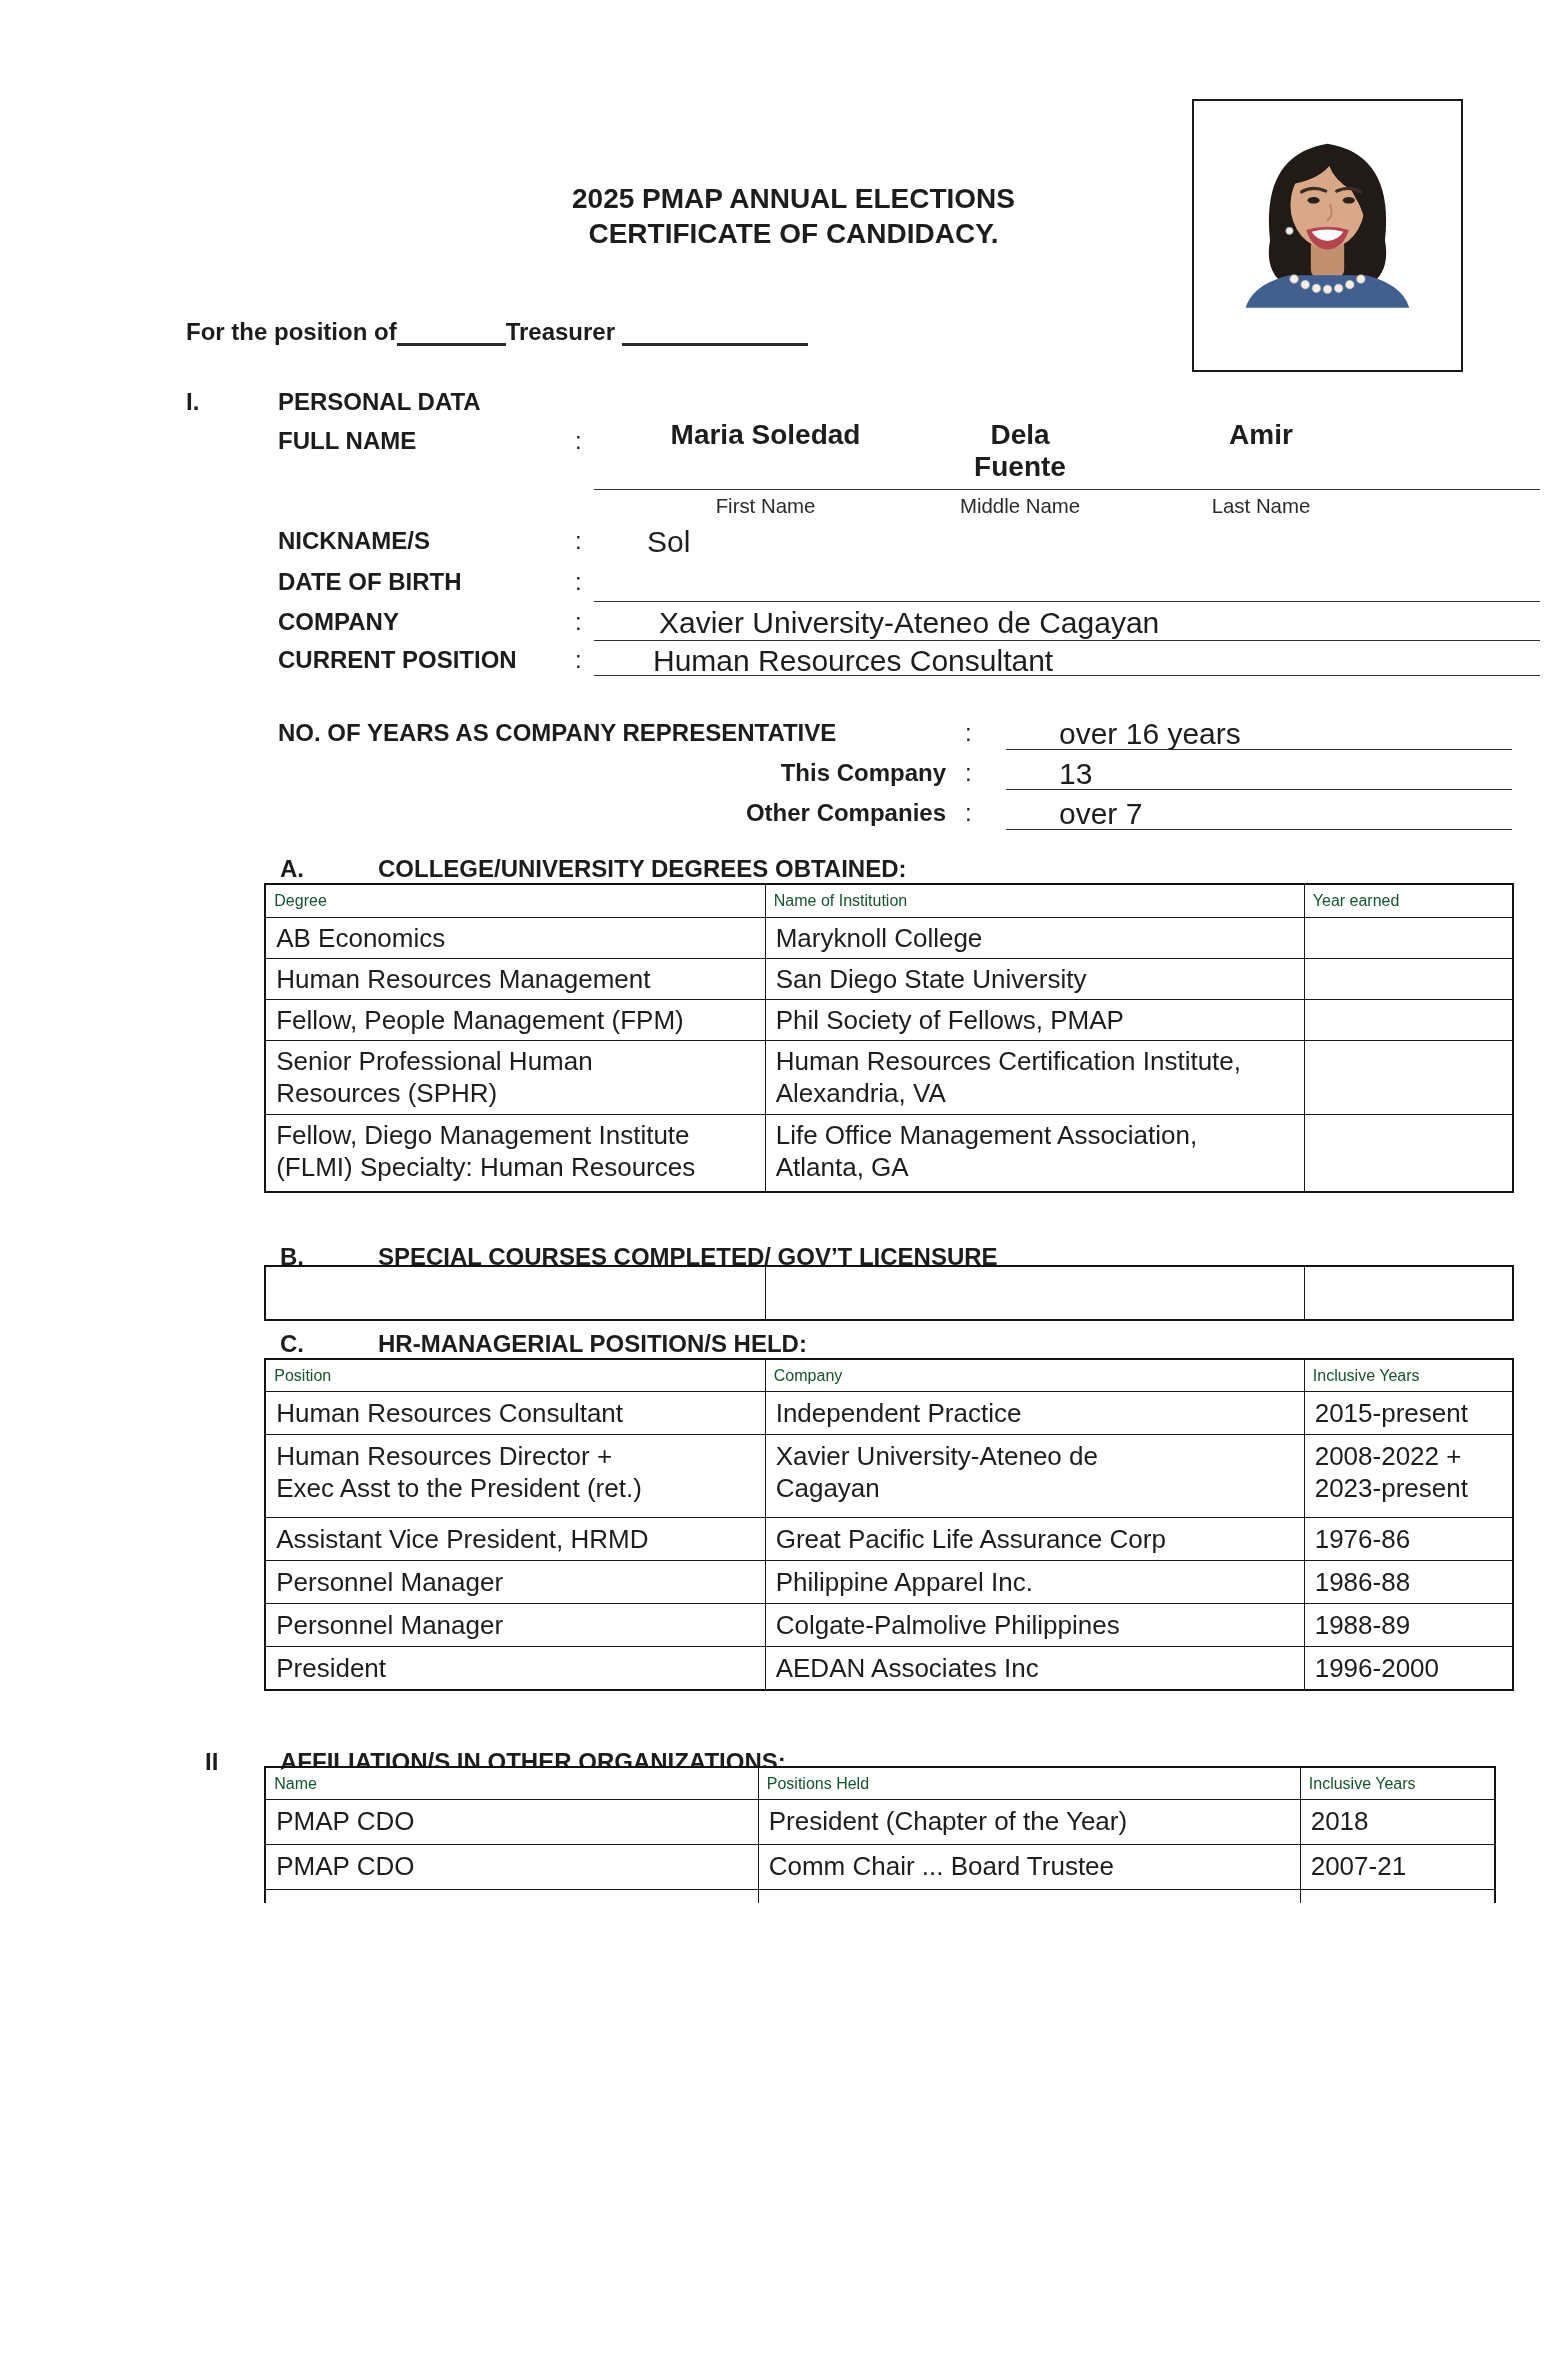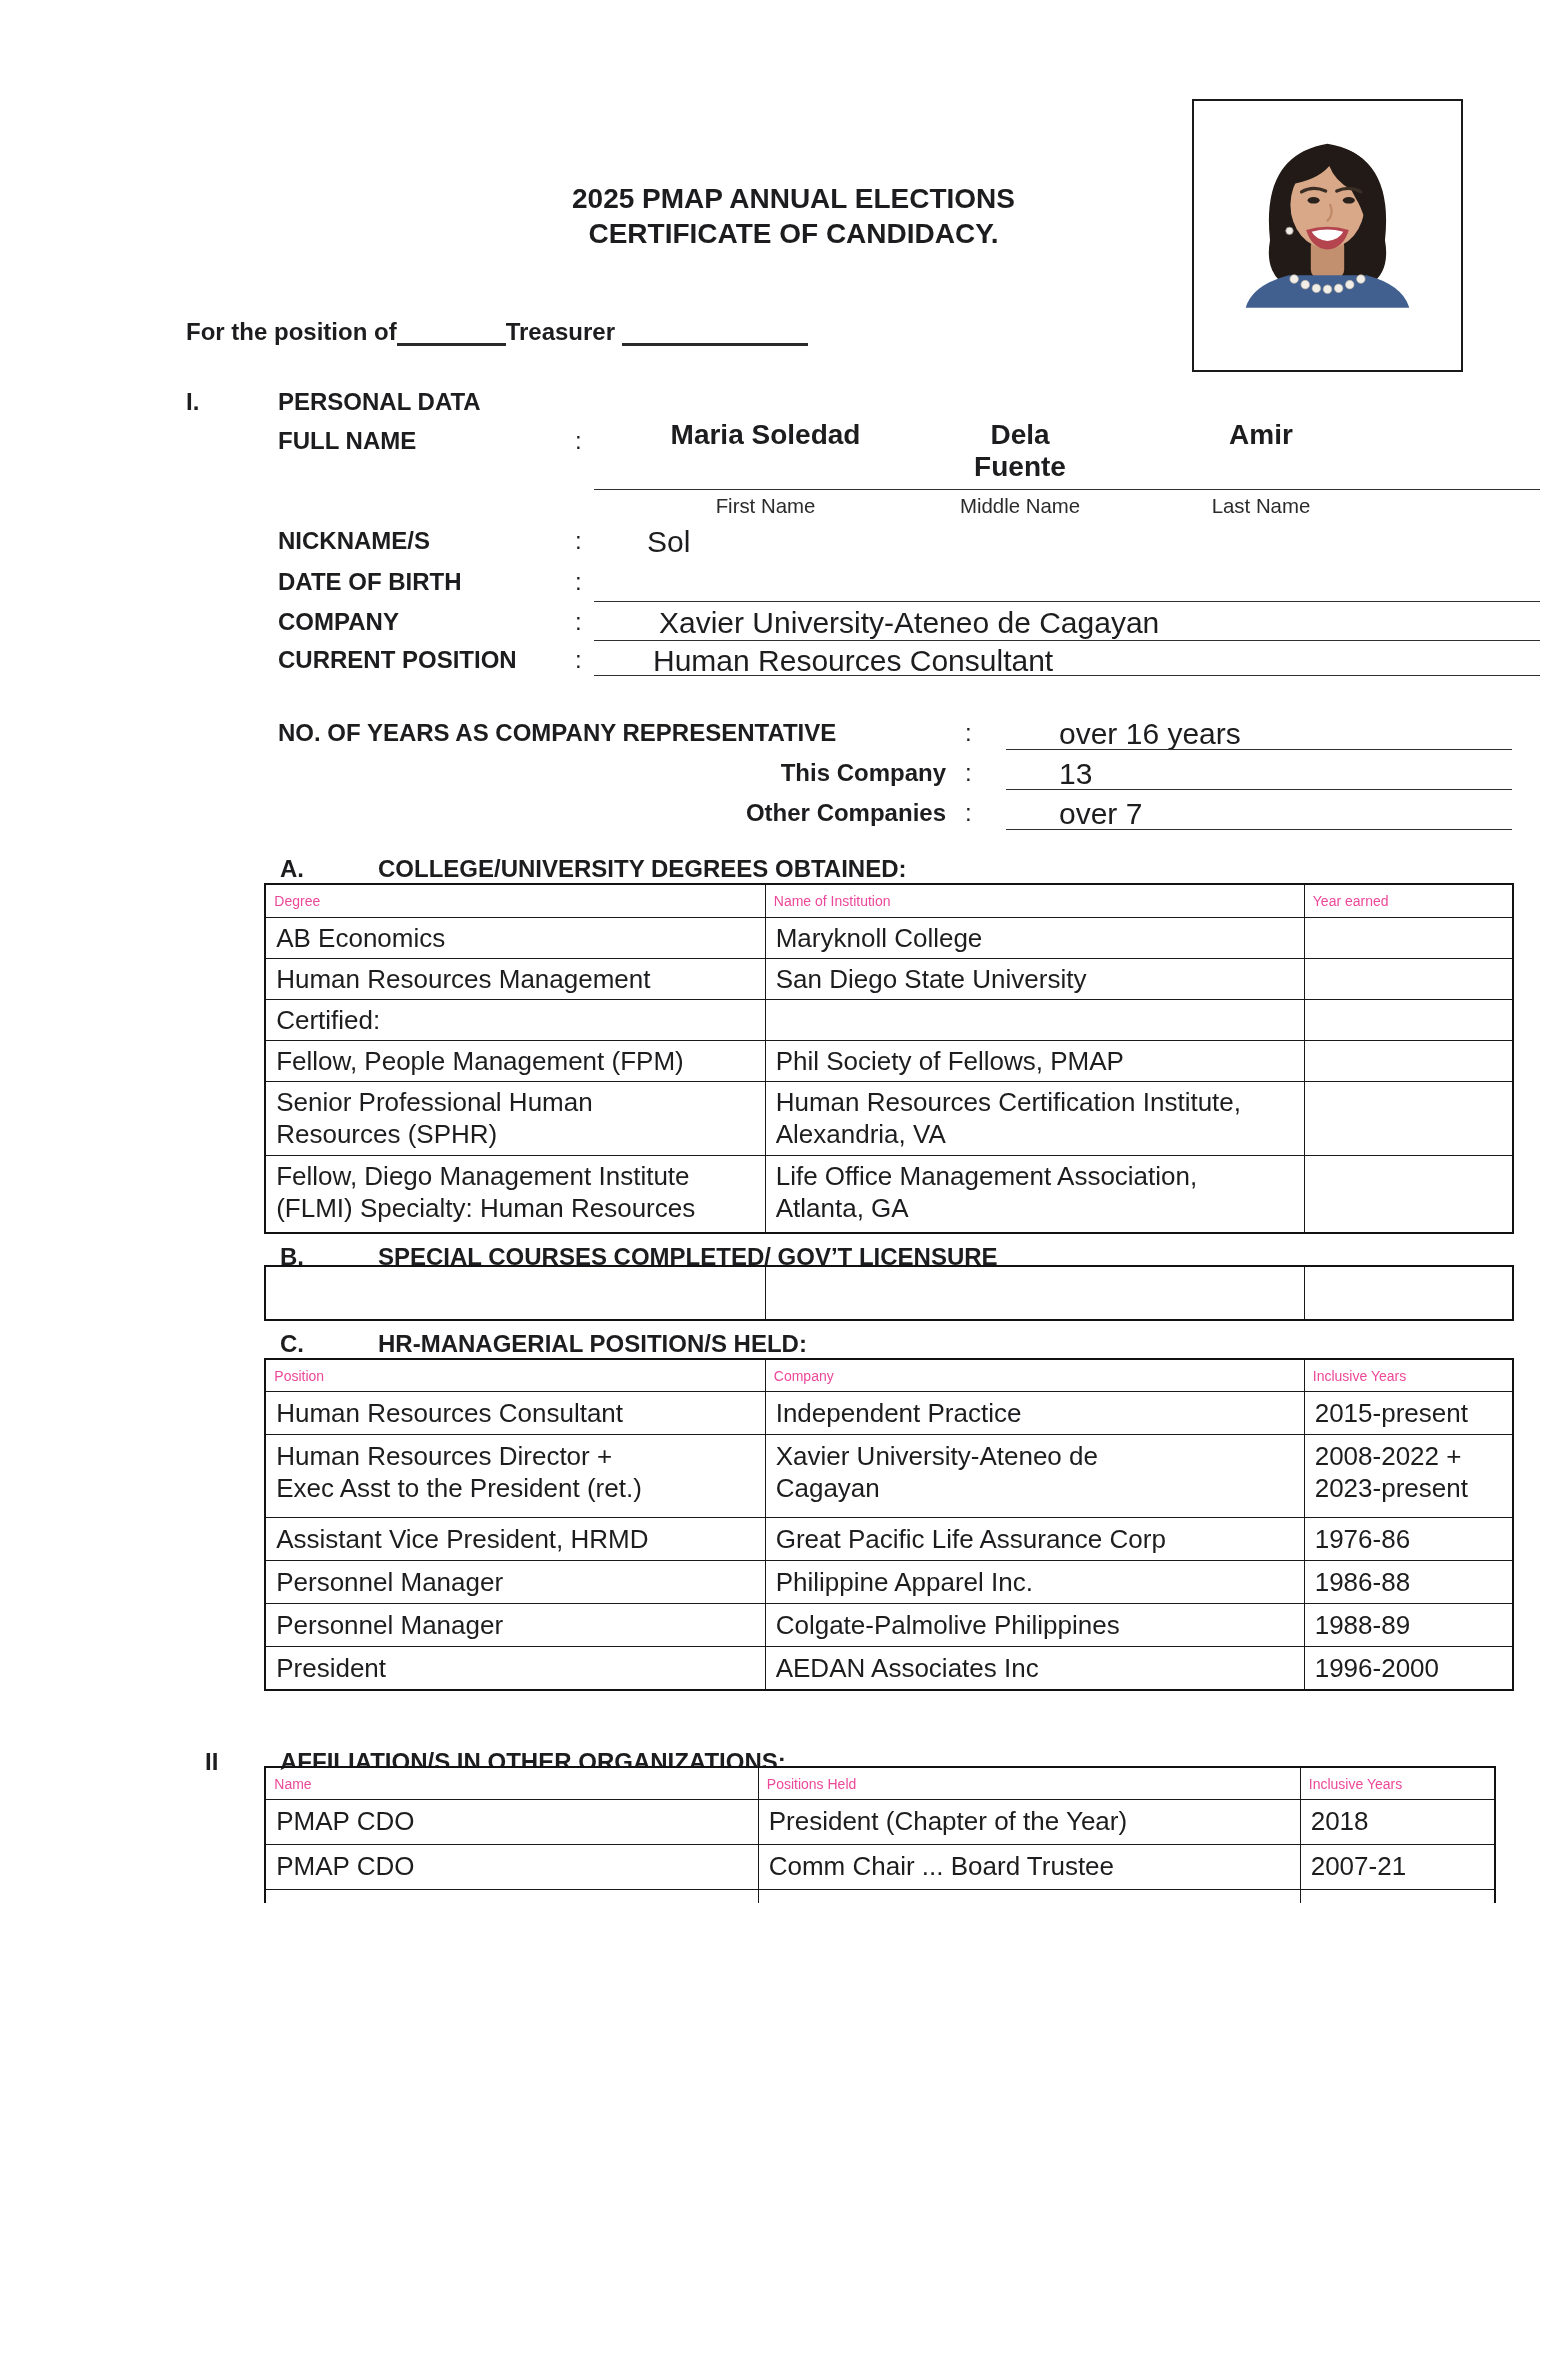--- a/index.html
+++ b/index.html
@@ -26,21 +26,21 @@
   table.doc { border-collapse: collapse; table-layout: fixed; background: #fff; border: 2.8px solid #121214; }
   table.doc td {
     border: 1.9px solid #19191b;
     font-size: 26px;
     line-height: 32px;
     padding: 4.6px 10.2px 2.8px 10.2px;
     vertical-align: top;
     white-space: pre-line;
     overflow: hidden;
   }
-  table.doc tr.hdr td { font-size: 14px; line-height: 24px; color: #ec4899; padding: 3.7px 8.3px; }
+  table.doc tr.hdr td { font-size: 16px; line-height: 24px; color: #14532d; padding: 3.7px 8.3px; }
   .photo {
     border: 2.8px solid #1a1a1c;
     background: #ffffff;
   }
 </style>
 </head>
 <body>
 
 <div class="page">
 
@@ -161,25 +161,20 @@
       <td>AB Economics</td>
       <td>Maryknoll College</td>
       <td></td>
     </tr>
     <tr style="height:41px;">
       <td>Human Resources Management</td>
       <td>San Diego State University</td>
       <td></td>
     </tr>
     <tr style="height:41px;">
-      <td>Certified:</td>
-      <td></td>
-      <td></td>
-    </tr>
-    <tr style="height:41px;">
       <td>Fellow, People Management (FPM)</td>
       <td>Phil Society of Fellows, PMAP</td>
       <td></td>
     </tr>
     <tr style="height:74px;">
       <td>Senior Professional Human
 Resources (SPHR)</td>
       <td>Human Resources Certification Institute,
 Alexandria, VA</td>
       <td></td>

